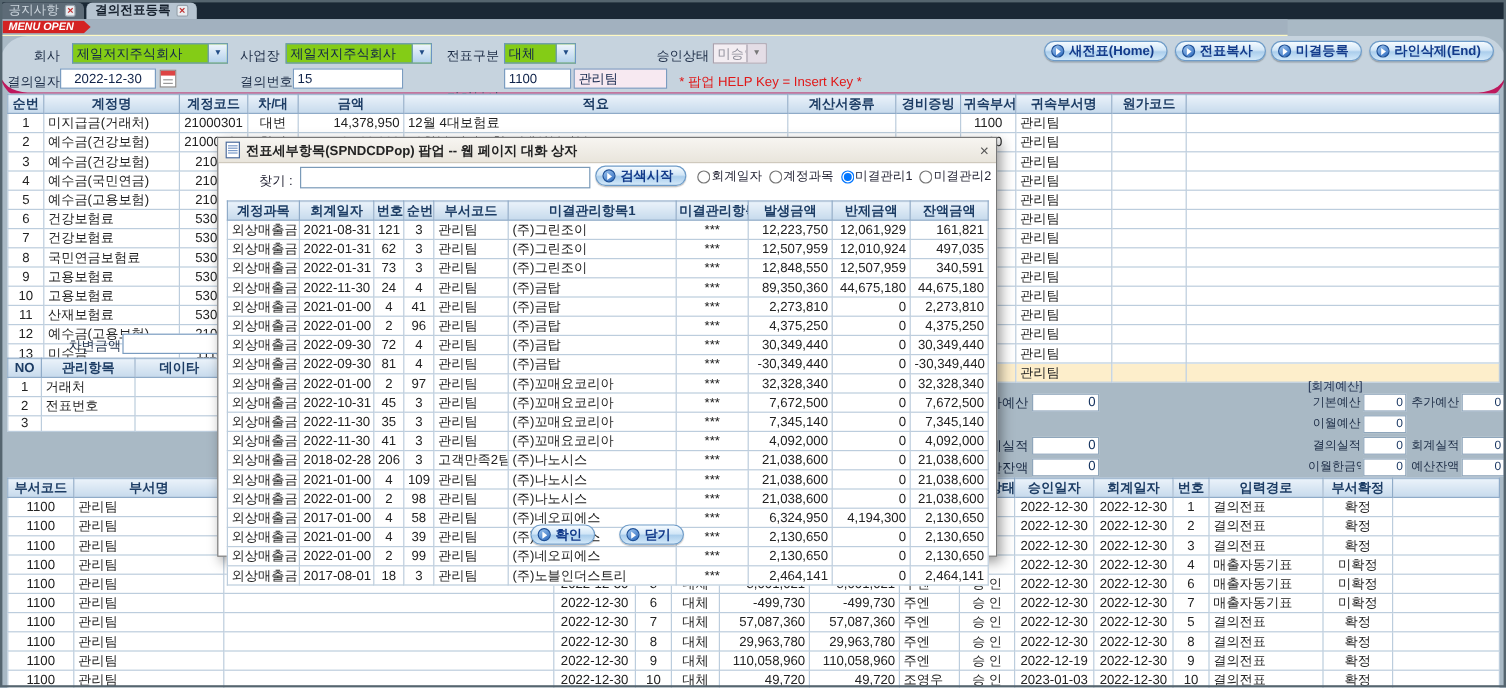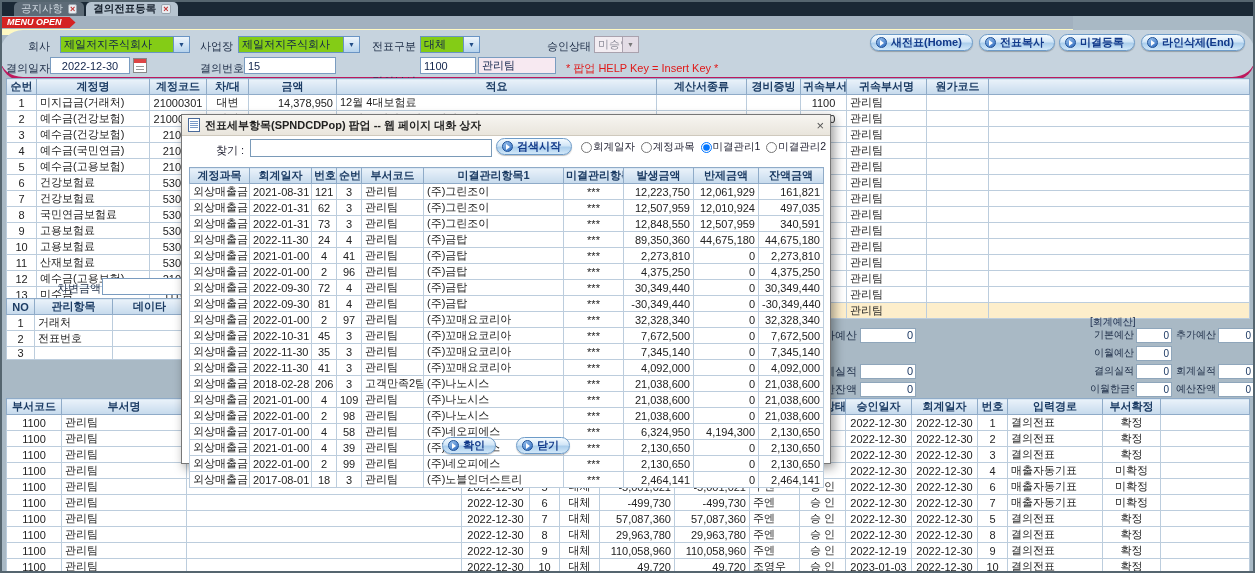--- a/index.html
+++ b/index.html
@@ -1,34 +1,34 @@
 <!DOCTYPE html>
 <html><head>
 <meta charset="utf-8">
 <style>
   html,body{margin:0;padding:0;}
   body{position:relative;width:1255px;height:573px;overflow:hidden;
        background:#a9b9c5;font-family:"Liberation Sans","DejaVu Sans",sans-serif;font-size:11px;color:#222;}
   .frame{position:absolute;inset:0;border:2px solid #55656f;pointer-events:none;z-index:90;}
 
   
-  #tabbar{position:absolute;left:0;top:0;width:1255px;height:16px;background:#1a2835;display:flex;align-items:flex-end;padding-left:14px;box-sizing:border-box;}
+  #tabbar{position:absolute;left:0;top:0;width:1255px;height:16px;background:#1a2835;display:flex;align-items:flex-end;padding-left:0;box-sizing:border-box;}
   .tab{height:14px;margin-right:2px;border-radius:5px 5px 0 0;padding:0 7px;display:flex;align-items:center;gap:5px;font-size:10.5px;}
   .tab.inactive{background:#5d6b77;color:#cdd6de;}
   .tab.active{background:#b6c4d0;color:#15202c;font-weight:bold;}
   .tclose{color:#c03030;font-size:9px;font-weight:bold;background:#e9edf1;border:1px solid #98a4ae;border-radius:2px;line-height:8px;padding:0 1px;}
 
   
-  #menubar{position:absolute;left:0;top:16px;width:1073px;height:13px;background:#a2b1bf;border-bottom:6px solid #fef9c3;}
+  #menubar{position:absolute;left:0;top:16px;width:1073px;height:13px;background:#a2b1bf;border-bottom:1px solid #fef9c3;}
   #menu-open{position:absolute;left:2px;top:1px;height:11px;line-height:11px;background:#d42222;color:#fff;
              font-style:italic;font-weight:bold;font-size:9px;padding:0 14px 0 5px;
              clip-path:polygon(0 0,92% 0,100% 50%,92% 100%,0 100%);}
 
   
-  #headerbar{position:absolute;left:0;top:30px;width:1255px;height:47px;background:#c6d3de;border-bottom:4px solid #be185d;border-radius:23px;}
+  #headerbar{position:absolute;left:0;top:30px;width:1255px;height:47px;background:#c6d3de;border-bottom:6px solid #be185d;border-radius:23px;}
   .flabel{position:absolute;color:#1b2b45;white-space:nowrap;}
   .fsel{position:absolute;height:17px;background:#84cc16;border:1px solid #6a94c4;display:flex;align-items:center;box-sizing:border-box;}
   .fsel .txt{padding:0 3px;flex:1;white-space:nowrap;overflow:hidden;color:#10234a;}
   .fsel .arr{width:15px;align-self:stretch;background:linear-gradient(#eef5fc,#b5d2ec);border-left:1px solid #6a94c4;
              display:flex;align-items:center;justify-content:center;font-size:7px;color:#214c86;}
   .fsel.dis{background:#f3edf2;border-color:#a9a2ae;}
   .fsel.dis .txt{color:#8d8d99;}
   .fsel.dis .arr{background:#e4dde6;border-left-color:#a9a2ae;color:#777;}
   .finp{position:absolute;height:17px;background:#fff;border:1px solid #7a9cc0;display:flex;align-items:center;
         padding:0 3px;color:#10234a;box-sizing:border-box;white-space:nowrap;overflow:hidden;}

